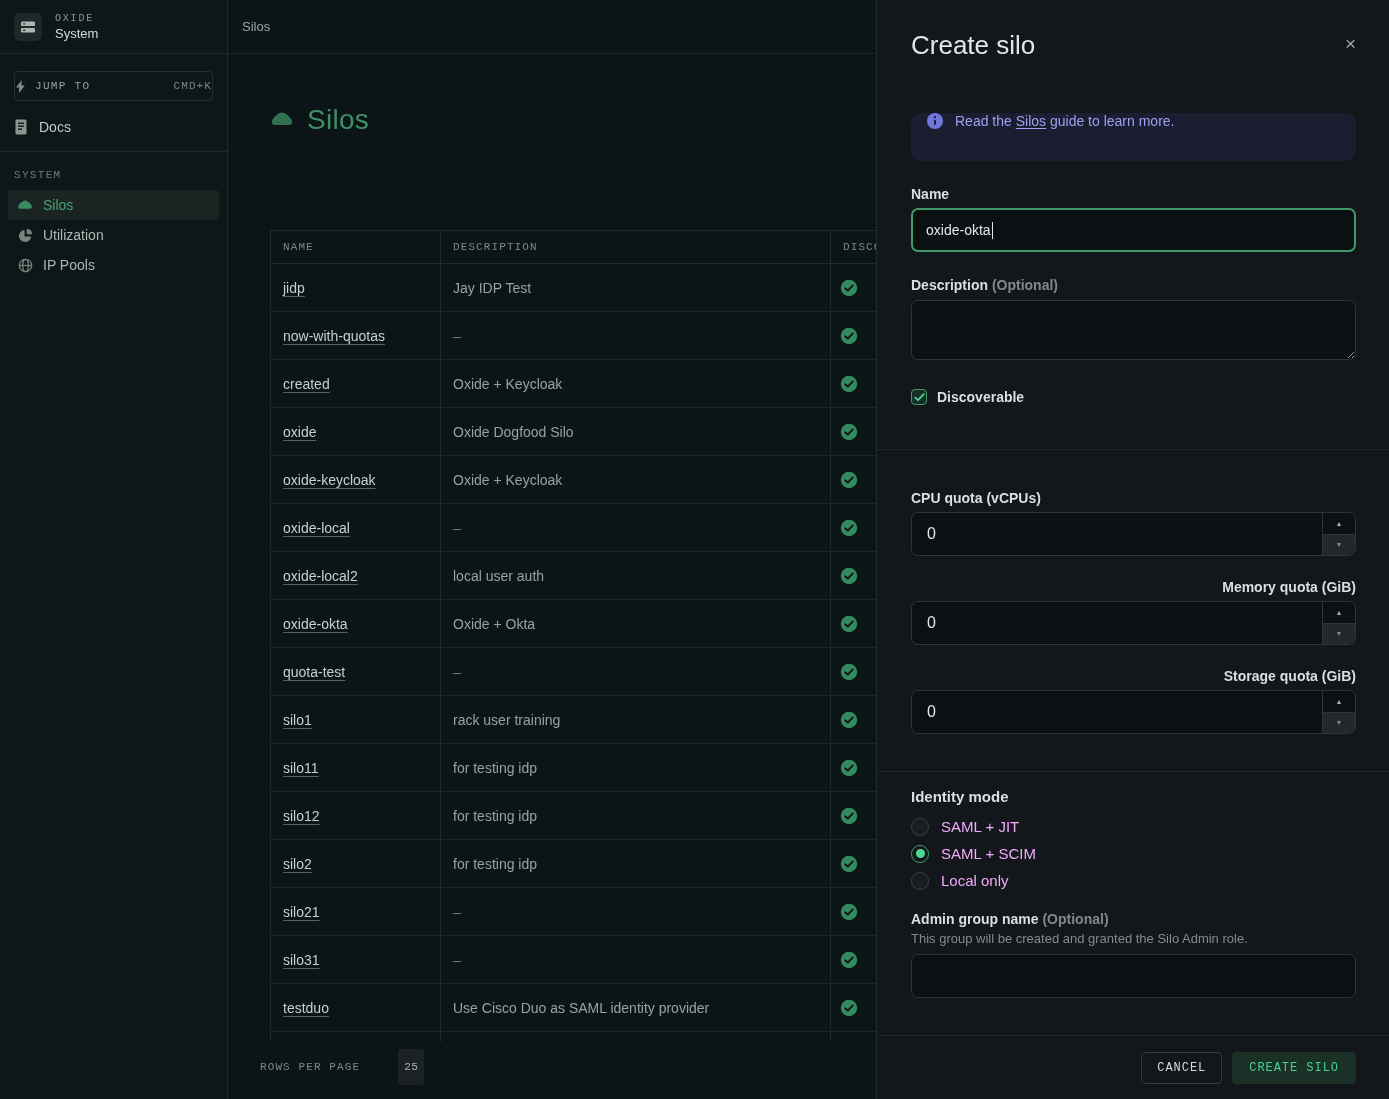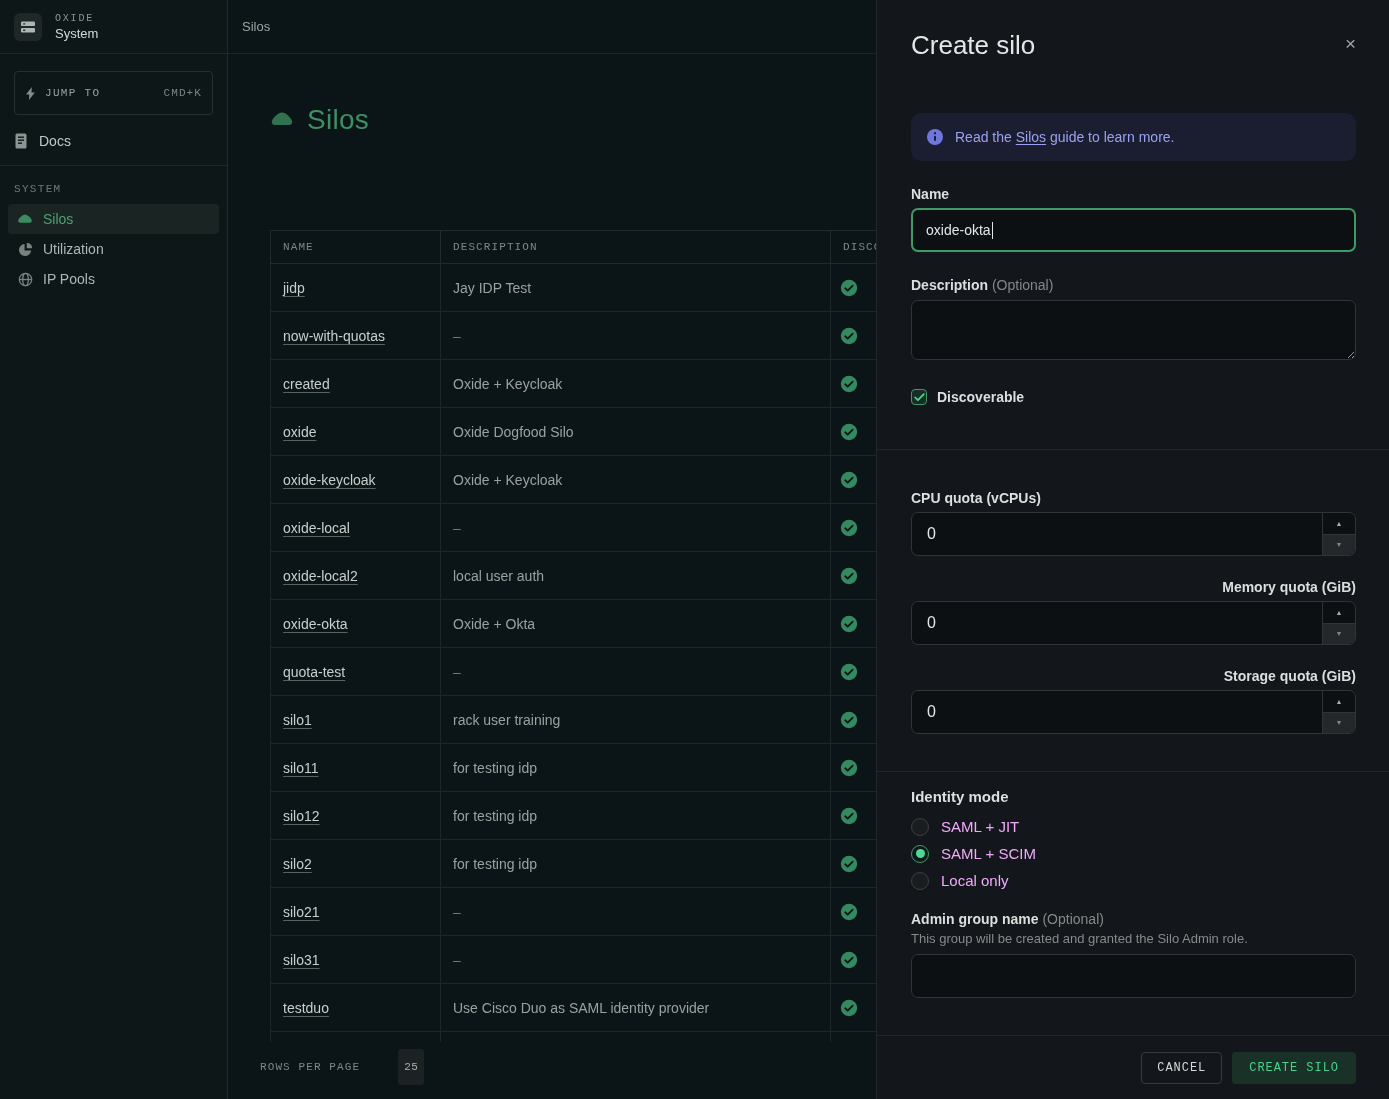--- a/index.html
+++ b/index.html
@@ -21,22 +21,22 @@
     height: 54px; border-bottom: 1px solid #1E2A2B;
     display: flex; align-items: center; padding: 0 14px; gap: 13px; cursor: pointer;
   }
   .brand-logo {
     width: 28px; height: 28px; border-radius: 6px; background: #202728;
     display: flex; align-items: center; justify-content: center; flex: none;
   }
   .brand-org { font-size: 10px; letter-spacing: .18em; color: #8D9593; }
   .brand-title { font-size: 13px; color: #D5DAD8; margin-top: 2px; }
   .jump-bar {
-    margin: 17px 14px 0; height: 44px; border: 1px solid #272F31; border-radius: 4px;
-    display: flex; align-items: center; padding: 0 10px; gap: 9px; cursor: pointer;
+    margin: 17px 14px 0; height: 30px; border: 1px solid #272F31; border-radius: 4px;
+    display: flex; align-items: center; padding: 0 0; gap: 9px; cursor: pointer;
   }
   .jump-label { font-size: 11px; letter-spacing: .12em; color: #98A09E; flex: 1; }
   .jump-kbd { font-size: 11px; letter-spacing: .1em; color: #7C8583; }
   .docs-row {
     margin: 18px 14px 0; display: flex; align-items: center; gap: 11px;
     font-size: 14px; color: #C2C8C6; cursor: pointer; padding-bottom: 16px;
   }
   .sidebar-divider { border-bottom: 1px solid #1E2A2B; }
   .section-heading {
     margin: 17px 14px 9px; font-size: 11px; letter-spacing: .12em; color: #6F7977;
@@ -101,27 +101,27 @@
     position: absolute; right: 0; top: 0; width: 513px; height: 100%;
     background: #13161A; border-left: 1px solid #23282C; z-index: 10;
   }
   .panel-body { position: absolute; inset: 0 0 64px 0; padding: 0 33px 0 34px; overflow: hidden; }
   .panel-title-row { margin-top: 30px; display: flex; align-items: flex-start; justify-content: space-between; }
   .panel-title { font-size: 26px; font-weight: 400; color: #E3E6E5; line-height: 31px; }
   .close-btn { font-size: 19px; color: #9CA3A1; cursor: pointer; line-height: 19px; margin-top: 4px; }
 
   .info-banner {
     margin-top: 52px; height: 48px; background: #1B1E30; border-radius: 10px;
-    display: flex; align-items: center; gap: 12px; padding: 0 16px;
+    display: flex; align-items: flex-start; gap: 12px; padding: 0 16px;
     font-size: 14px; font-weight: 500; color: #9BA1EF;
   }
   .info-banner a { color: #9BA1EF; text-decoration: underline; text-underline-offset: 2px; cursor: pointer; }
 
   .field-label { margin-top: 25px; font-size: 14px; font-weight: 700; color: #DBDFDE; }
-  .field-label .optional { font-weight: 400; color: #828A88; }
+  .field-label .optional { font-weight: 700; color: #828A88; }
   .field-help { margin-top: 4px; font-size: 13px; color: #848C8A; }
 
   .text-input {
     margin-top: 6px; height: 44px; border: 1px solid #2E3438; border-radius: 7px;
     background: #0C1013; display: flex; align-items: center; padding: 0 14px;
     font-size: 14px; color: #E3E6E5; cursor: text;
   }
   .text-input.focused { border: 2px solid #3E9A68; padding: 0 13px; }
   .caret { display: inline-block; width: 1.5px; height: 17px; background: #E3E6E5; margin-left: 1px; }
 

